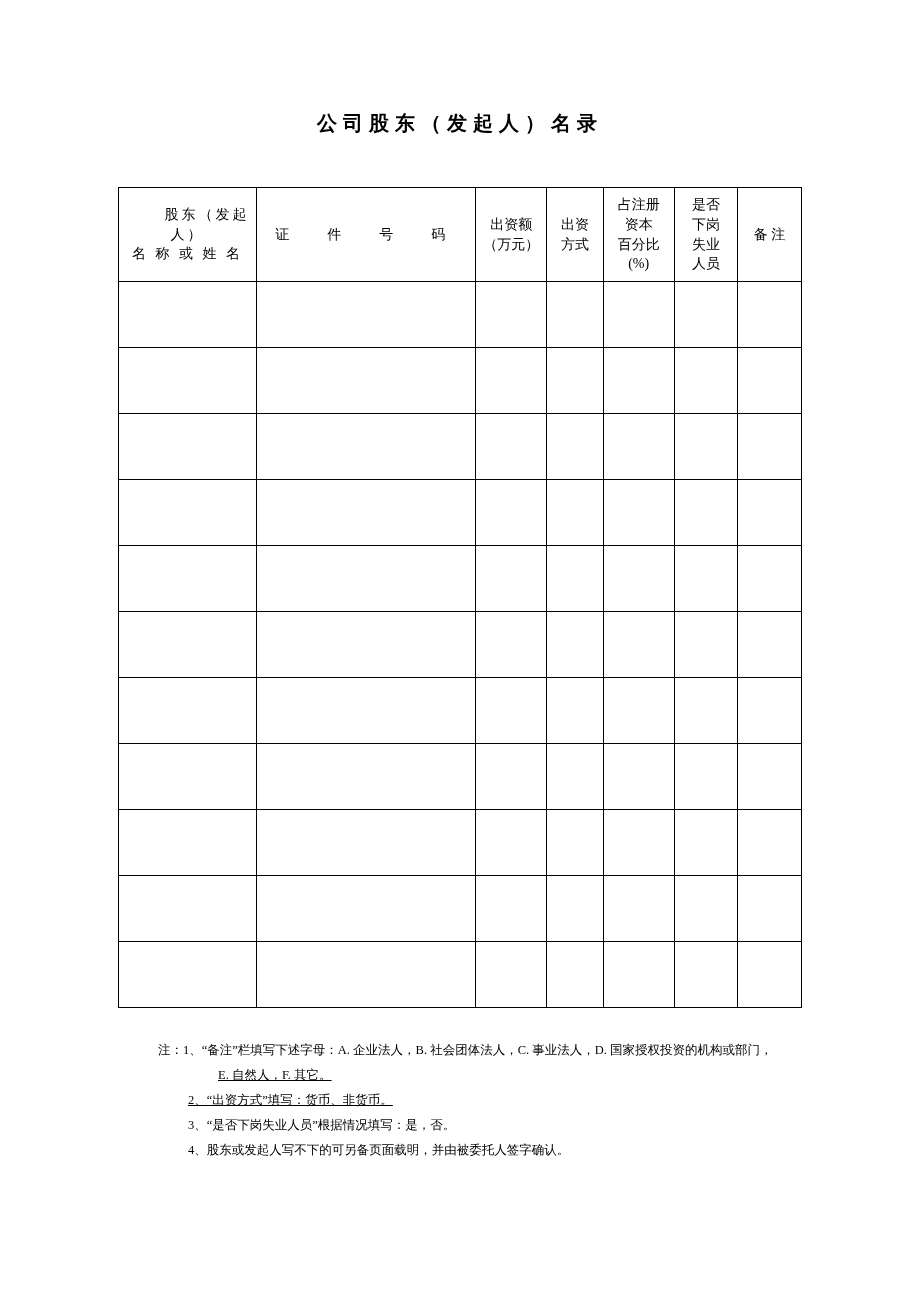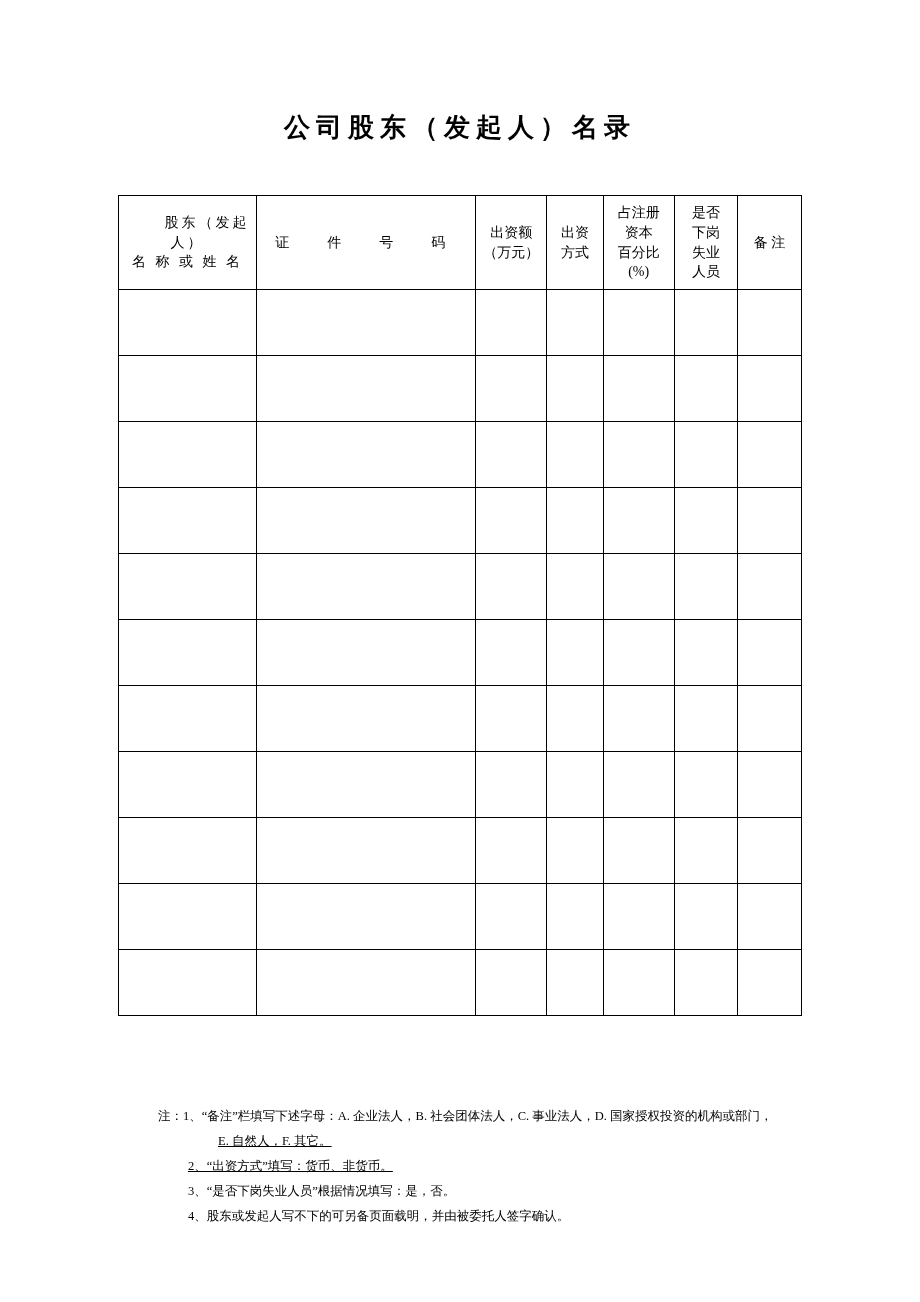--- a/index.html
+++ b/index.html
@@ -13,21 +13,21 @@
       height: 1302px;
       font-family: "SimSun", "宋体", serif;
       color: #000000;
       position: relative;
     }
     .page {
       padding: 110px 118px 0 118px;
     }
     .title {
       text-align: center;
-      font-size: 26px;
+      font-size: 20px;
       font-weight: bold;
       letter-spacing: 6px;
       margin-bottom: 50px;
     }
     .form-table {
       border-collapse: collapse;
       width: 100%;
       table-layout: fixed;
     }
     .form-table th,
@@ -54,21 +54,21 @@
     .col5 { width: 9%; }
     .col6 { width: 9%; }
     .header-spaced {
       letter-spacing: 3px;
       margin-left: 39px;
     }
     .header-spaced-wide {
       letter-spacing: 12px;
     }
     .notes {
-      margin-top: 88px;
+      margin-top: 30px;
       padding-left: 40px;
       padding-right: 20px;
       font-size: 12.5px;
       line-height: 2.0;
       font-family: "SimSun", "宋体", serif;
     }
     .note-line {
       padding-left: 32px;
       text-indent: -32px;
     }

